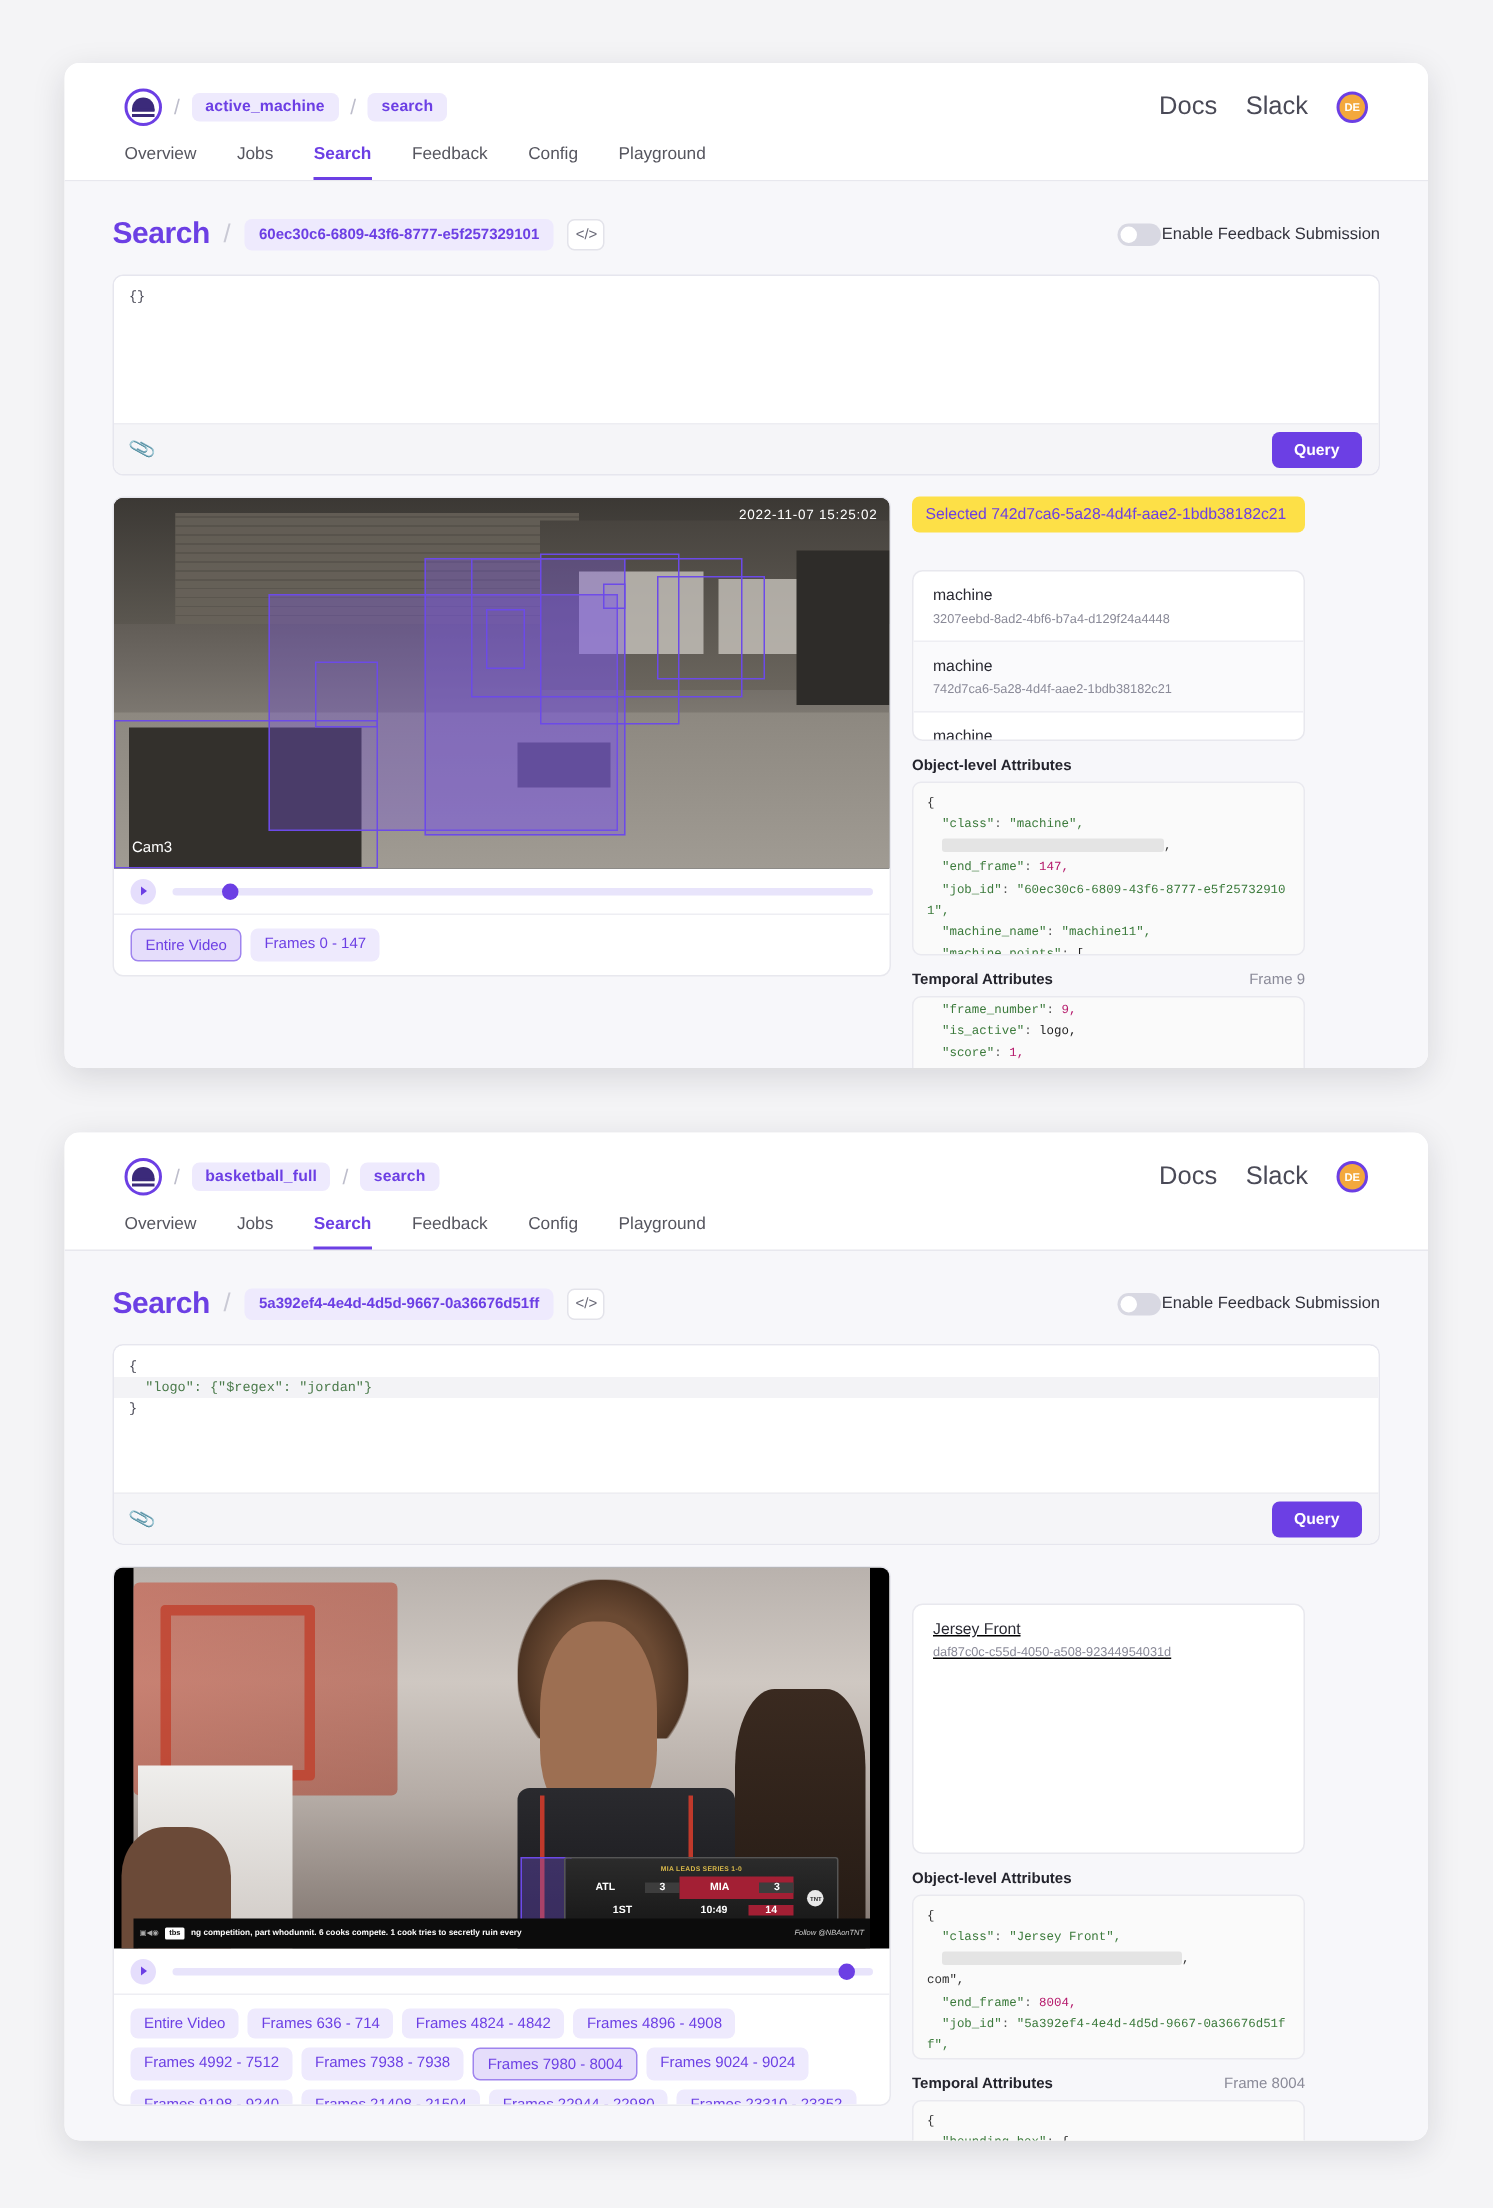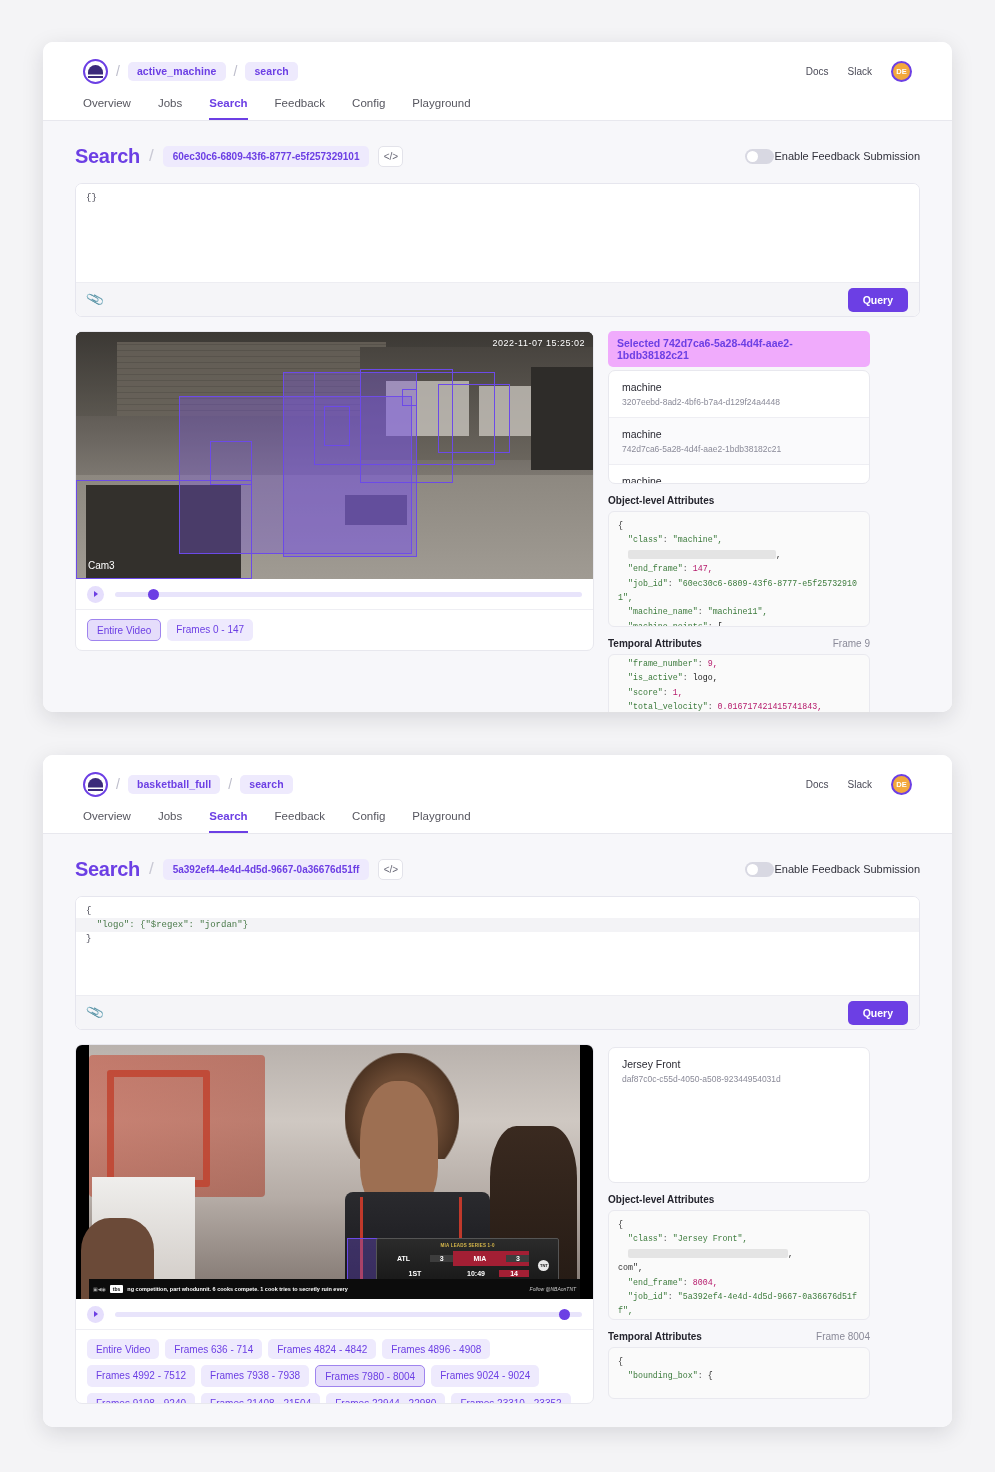--- a/index.html
+++ b/index.html
@@ -20,21 +20,21 @@
   .logo { width:25px; height:25px; border-radius:50%; border:2px solid #6c3fe4;
           background:#fff; position:relative; overflow:hidden; flex:none; }
   .logo::before { content:""; position:absolute; left:3px; top:4px; width:15px; height:9px;
                   background:#3b2a7a; border-radius:8px 8px 0 0; }
   .logo::after { content:""; position:absolute; left:3px; bottom:4px; width:15px; height:2px;
                  background:#3b2a7a; box-shadow:0 -3.5px 0 #3b2a7a; }
   .bc-sep { color:#bdbdcb; margin:0 8px; font-size:14px; }
   .chip-bc { background:#eeeafd; color:#6c3fe4; font-size:10.5px; font-weight:600;
              padding:3.5px 9px; border-radius:5px; letter-spacing:.1px; }
   .nav-right { margin-left:auto; display:flex; align-items:center; gap:19px; }
-  .nav-link { color:#4a4a57; font-size:10px; }
+  .nav-link { color:#4a4a57; font-size:17px; }
   .avatar { width:21px; height:21px; border-radius:50%; background:#f3a83c;
             border:2px solid #6c3fe4; color:#fff; font-size:7.5px; font-weight:700;
             display:flex; align-items:center; justify-content:center; }
   .tabs { display:flex; gap:27px; padding-top:9px; }
   .tab { font-size:11.5px; color:#56565f; padding-bottom:9px; border-bottom:2px solid transparent; }
   .tab.active { color:#6c3fe4; font-weight:600; border-bottom-color:#6c3fe4; }
 
   
   .page { background:#f7f7fa; padding: 22px 32px 0 32px; height:100%; }
   .titlerow { display:flex; align-items:center; height:26px; margin-bottom:14px; }
@@ -79,23 +79,23 @@
   .track { flex:1; height:5px; background:#e8e4fb; border-radius:3px; margin-left:11px;
            position:relative; }
   .thumb { position:absolute; top:-3px; width:11px; height:11px; border-radius:50%; background:#6c3fe4; }
   .chips { border-top:1px solid #eeeef3; padding:9px 11px; display:flex; flex-wrap:wrap; gap:6px; }
   .chip { background:#eeeafd; color:#6c3fe4; font-size:10px; font-weight:500;
           padding:4.5px 9px; border-radius:5px; white-space:nowrap; }
   .chip.sel { border:1px solid #9f84ee; background:#e5ddfb; }
 
   
   .right-col { width:262px; }
-  .sel-bar { background:#f0abfc; color:#6c3fe4; font-size:10.5px; font-weight:700;
+  .sel-bar { background:#fde047; color:#6c3fe4; font-size:10.5px; font-weight:400;
              padding:6px 9px; border-radius:5px; }
-  .obj-list { margin-top:3px; background:#fff; border:1px solid #e8e8ee; border-radius:7px;
+  .obj-list { margin-top:25px; background:#fff; border:1px solid #e8e8ee; border-radius:7px;
               overflow:hidden; }
   .obj-item { padding:10px 13px; border-bottom:1px solid #eeeef3; }
   .obj-item.alt { background:#fafafc; }
   .obj-item:last-child { border-bottom:none; }
   .obj-title { font-size:10.5px; color:#2a2a33; margin-bottom:4px; }
   .obj-sub { font-size:8.5px; color:#8a8a98; font-family:"Liberation Sans",sans-serif; }
   .sec-head { display:flex; align-items:baseline; margin:11px 0 5px 0; }
   .sec-title { font-size:10px; font-weight:700; color:#24242d; }
   .sec-meta { margin-left:auto; font-size:10px; color:#8a8a98; }
   .jsonbox { background:#fafafa; border:1px solid #e9e9ef; border-radius:6px;
@@ -369,21 +369,21 @@
               <span class="chip">Frames 9024 - 9024</span>
               <span class="chip">Frames 9198 - 9240</span>
               <span class="chip">Frames 21408 - 21504</span>
               <span class="chip">Frames 22944 - 22980</span>
               <span class="chip">Frames 23310 - 23352</span>
             </div>
         </div>
       </div>
 
       <div class="right-col">
-        <div class="obj-list" style="height:136px;">
+        <div class="obj-list" style="height:167px;text-decoration:underline;">
           <div class="obj-item">
             <div class="obj-title">Jersey Front</div>
             <div class="obj-sub">daf87c0c-c55d-4050-a508-92344954031d</div>
           </div>
         </div>
         <div class="sec-head">
           <span class="sec-title">Object-level Attributes</span>
         </div>
         <div class="jsonbox" id="s2-objjson" style="height:110px;">
             <div class="jline">{</div>

